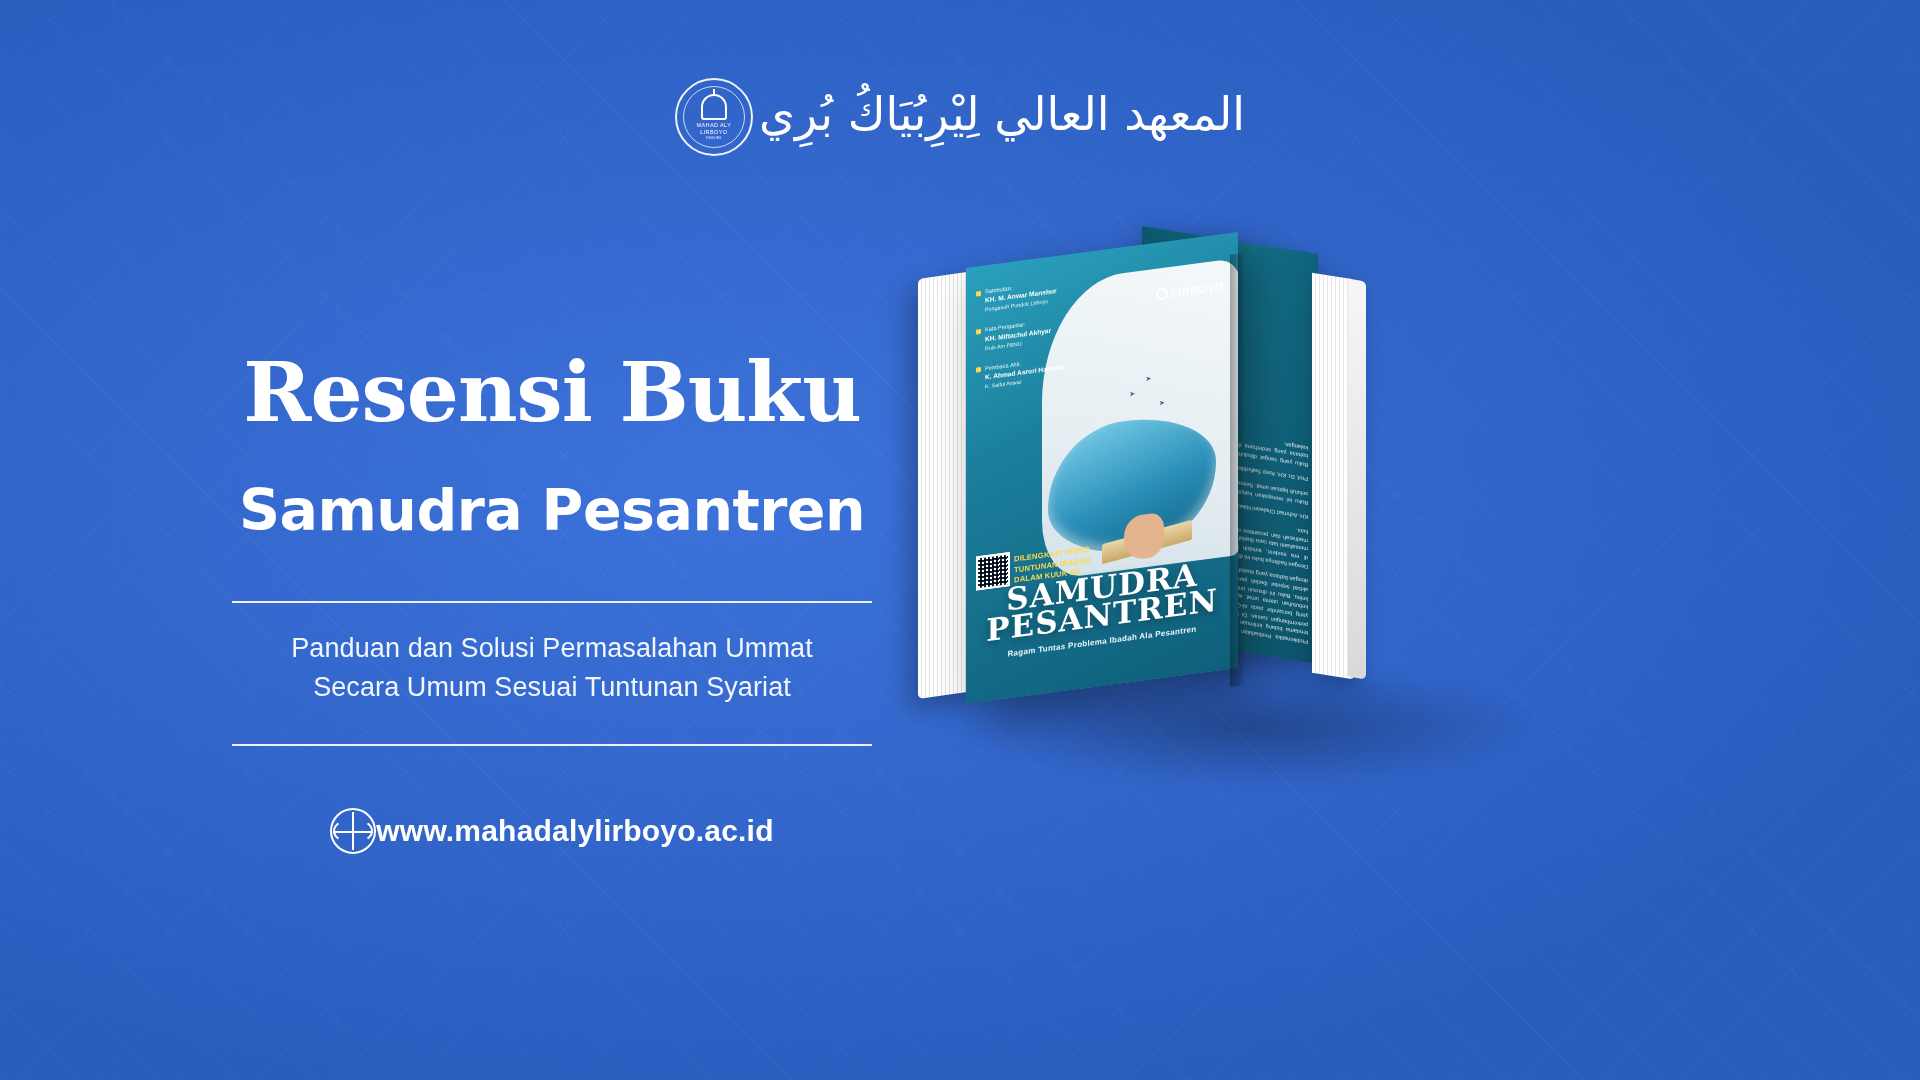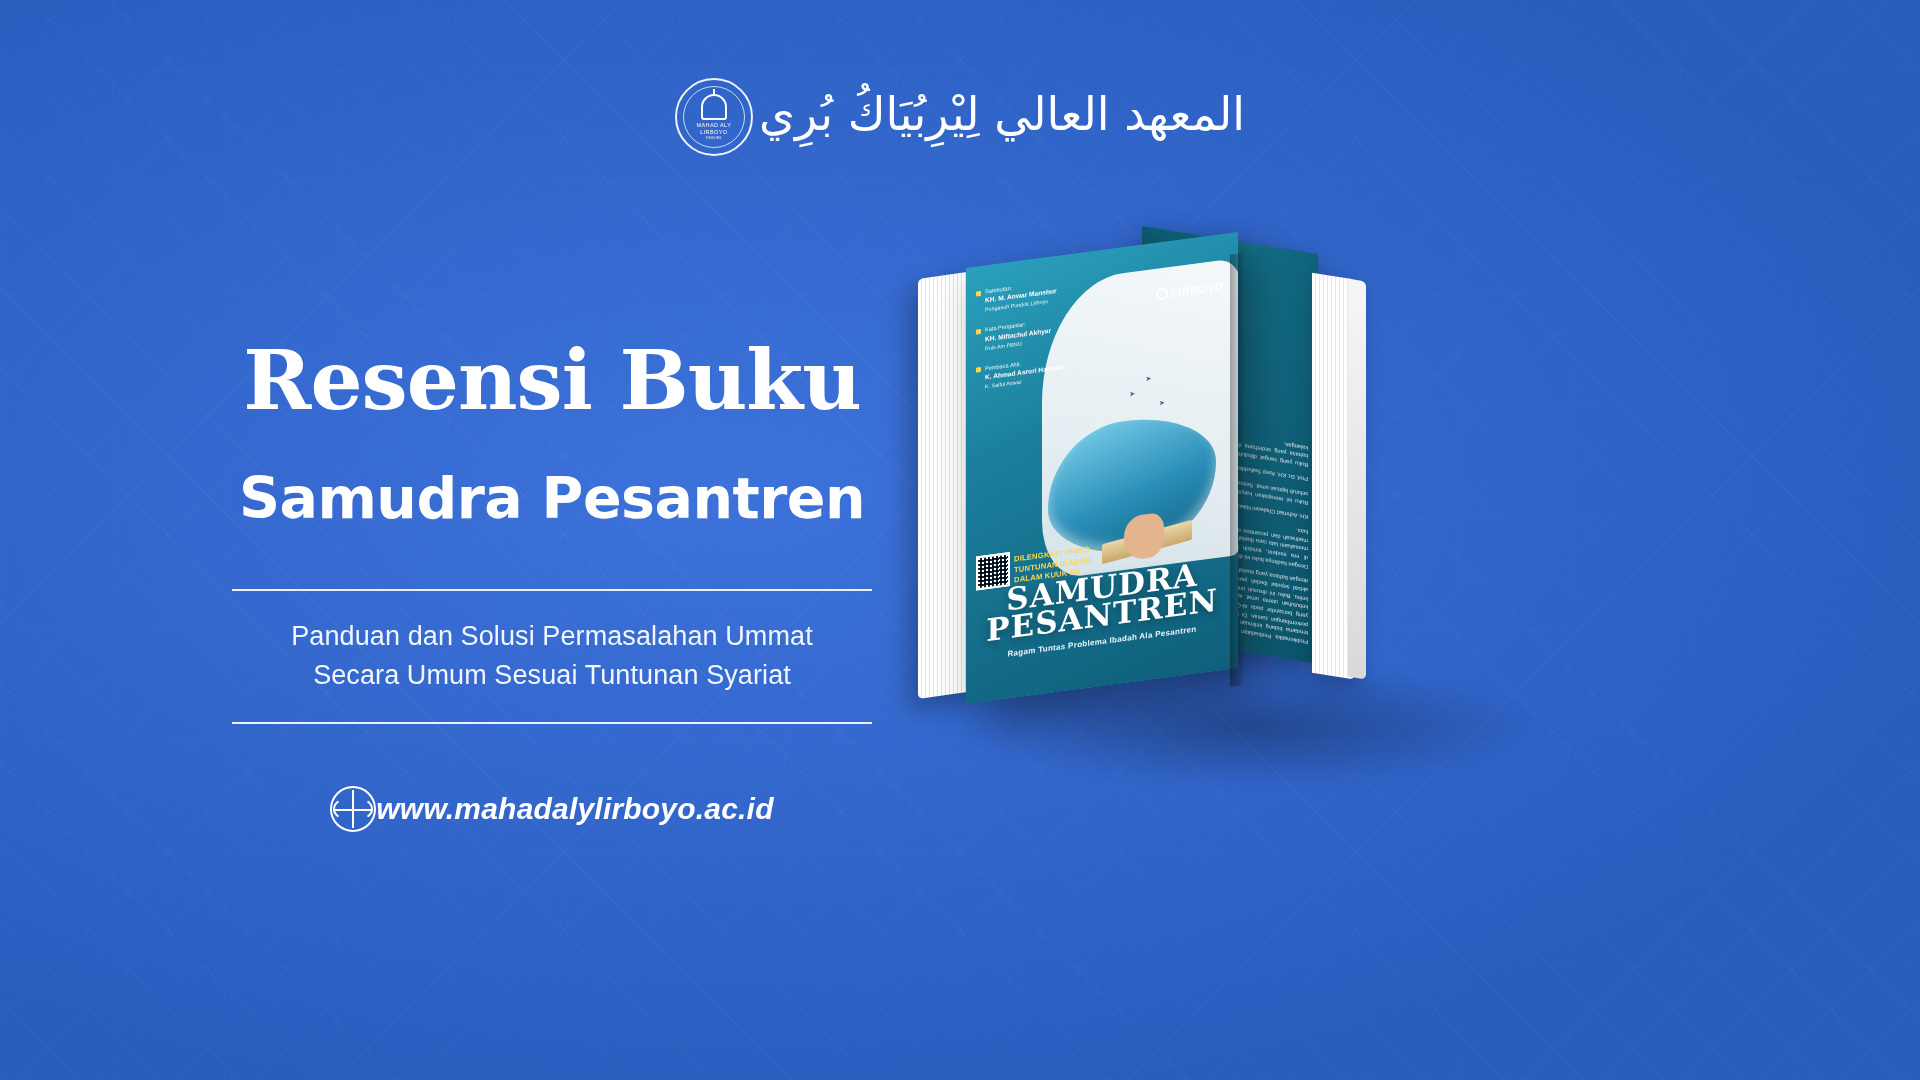--- a/index.html
+++ b/index.html
@@ -76,21 +76,21 @@
     direction: rtl;
     letter-spacing: 1px;
     line-height: 1;
     padding-bottom: 6px;
     white-space: nowrap;
   }
 
   
   .textblock {
     position: absolute;
-    left: 232px; top: 340px;
+    left: 232px; top: 352px;
     width: 640px;
     color: #ffffff;
     text-align: center;
   }
   .title-main {
     font-family: "DejaVu Serif", serif;
     font-weight: 700;
     font-size: 82px;
     line-height: .98;
     letter-spacing: -1px;
@@ -98,35 +98,34 @@
   .title-sub {
     font-family: "DejaVu Sans", sans-serif;
     font-weight: 700;
     font-size: 57px;
     line-height: 1;
     margin-top: 50px;
     letter-spacing: -.5px;
   }
   .rules {
     margin-top: 62px;
-    padding: 26px 0 28px;
+    padding: 26px 0 38px;
     border-top: 2px solid rgba(255,255,255,.9);
     border-bottom: 2px solid rgba(255,255,255,.9);
   }
   .tagline {
     font-size: 27px;
     line-height: 1.42;
     font-weight: 400;
     color: #f2f6ff;
     letter-spacing: .1px;
   }
   .website {
     margin-top: 62px;
     display: flex; align-items: center; justify-content: center;
-    font-style: italic;
   }
   .globe {
     width: 46px; height: 46px; border-radius: 50%;
     border: 2.5px solid #fff;
     position: relative; flex: 0 0 auto;
   }
   .globe:before {
     content: "";
     position: absolute; left: 50%; top: 2px; bottom: 2px;
     width: 0; transform: translateX(-50%);

